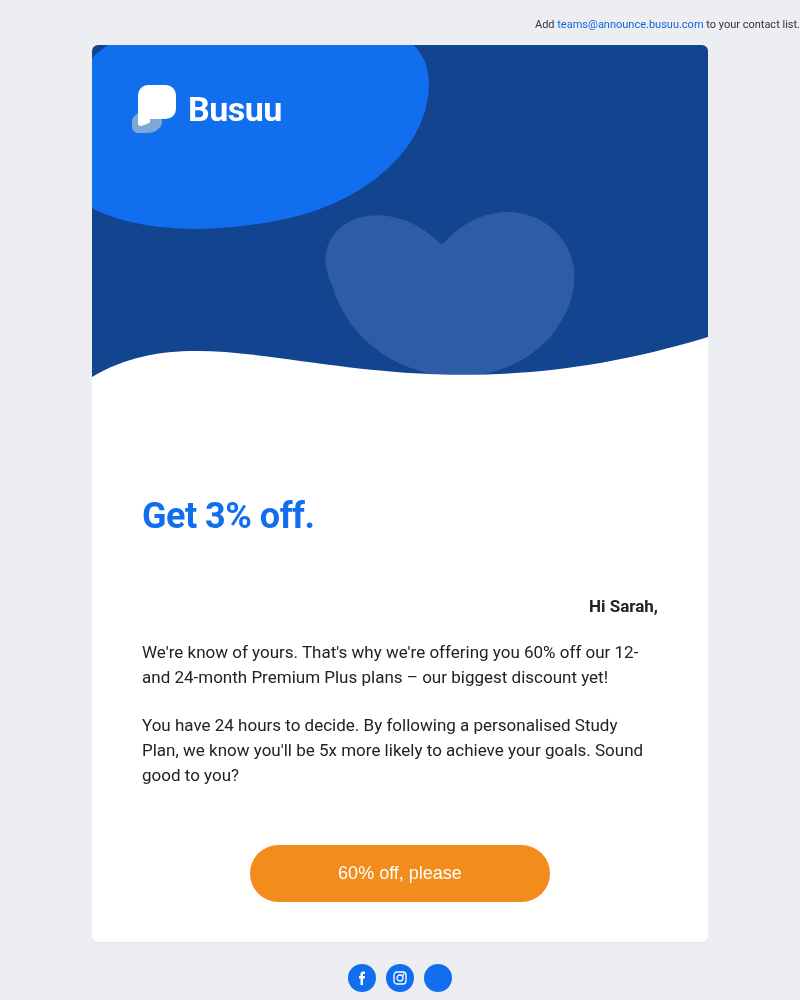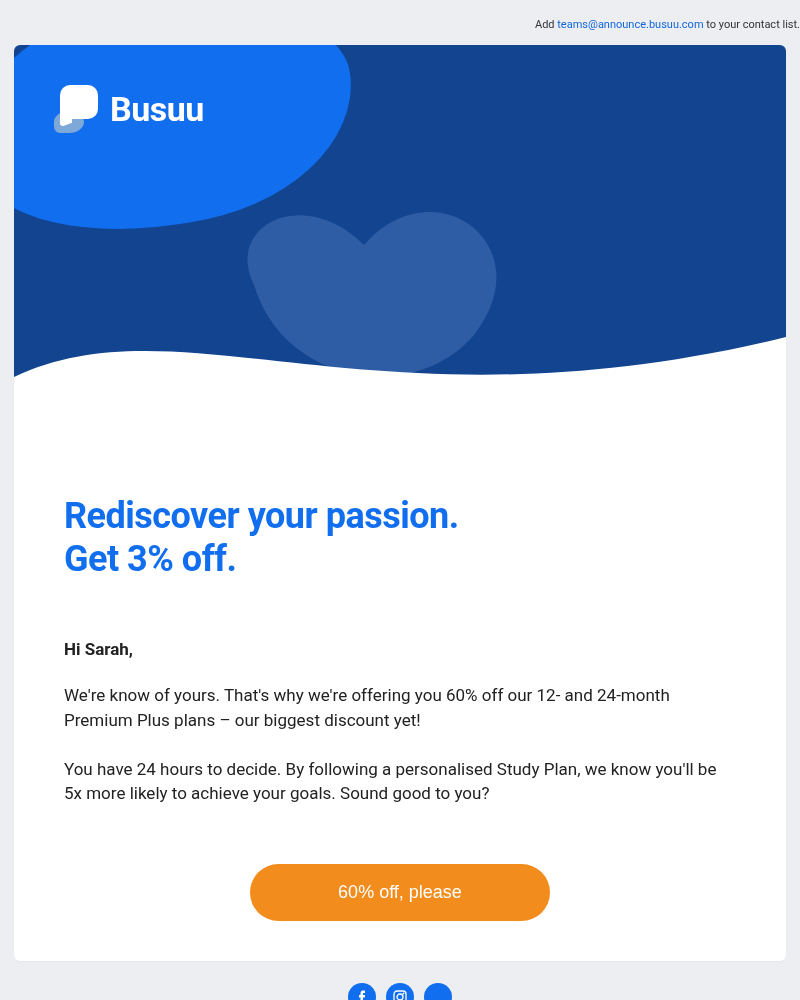--- a/index.html
+++ b/index.html
@@ -10,21 +10,21 @@
       min-height: 1000px;
     }
     .preheader {
       text-align: right;
       padding: 18px 0 14px;
       font-size: 11px;
       color: #333;
     }
     .preheader a { color: #1166dd; text-decoration: none; }
     .card {
-      width: 772px;
+      width: 616px;
       margin: 0 auto;
       background: #fff;
       border-radius: 6px;
       overflow: hidden;
       box-shadow: 0 1px 2px rgba(0,0,0,0.04);
     }
     .hero {
       position: relative;
       height: 380px;
       background: #12448f;
@@ -97,20 +97,21 @@
       font-weight: 700;
       line-height: 1.2;
       letter-spacing: -0.5px;
       margin-bottom: 58px;
     }
     .greeting {
       font-weight: 700;
       font-size: 17px;
       color: #222;
       margin-bottom: 24px;
+      text-align: right;
     }
     .body-para {
       font-size: 17px;
       line-height: 1.45;
       color: #222;
       margin-bottom: 24px;
     }
     .body-para strong { font-weight: 400; }
     .cta {
       display: block;
@@ -170,21 +171,20 @@
         <path d="M40 110 C 10 50, 90 10, 150 70 C 220 -10, 330 70, 260 160 C 200 230, 70 210, 40 110 Z" fill="#2e5da5"></path>
       </svg>
     </div>
     <svg class="wave" viewBox="0 0 640 110" preserveAspectRatio="none">
       <path d="M0 60 C 140 -20, 300 120, 640 20 L 640 110 L 0 110 Z" fill="#ffffff"></path>
     </svg>
   </div>
 
   <div class="content">
     <div class="headline">
-      <div>Rediscover your passion.</div>
       <div>Get 3% off.</div>
     </div>
 
     <div class="greeting">Hi Sarah,</div>
 
     <p class="body-para">
       <span>We're know of yours. That's why we're offering you </span><strong>60% off our 12- and 24-month Premium Plus plans – our biggest discount yet!</strong>
     </p>
 
     <p class="body-para">

